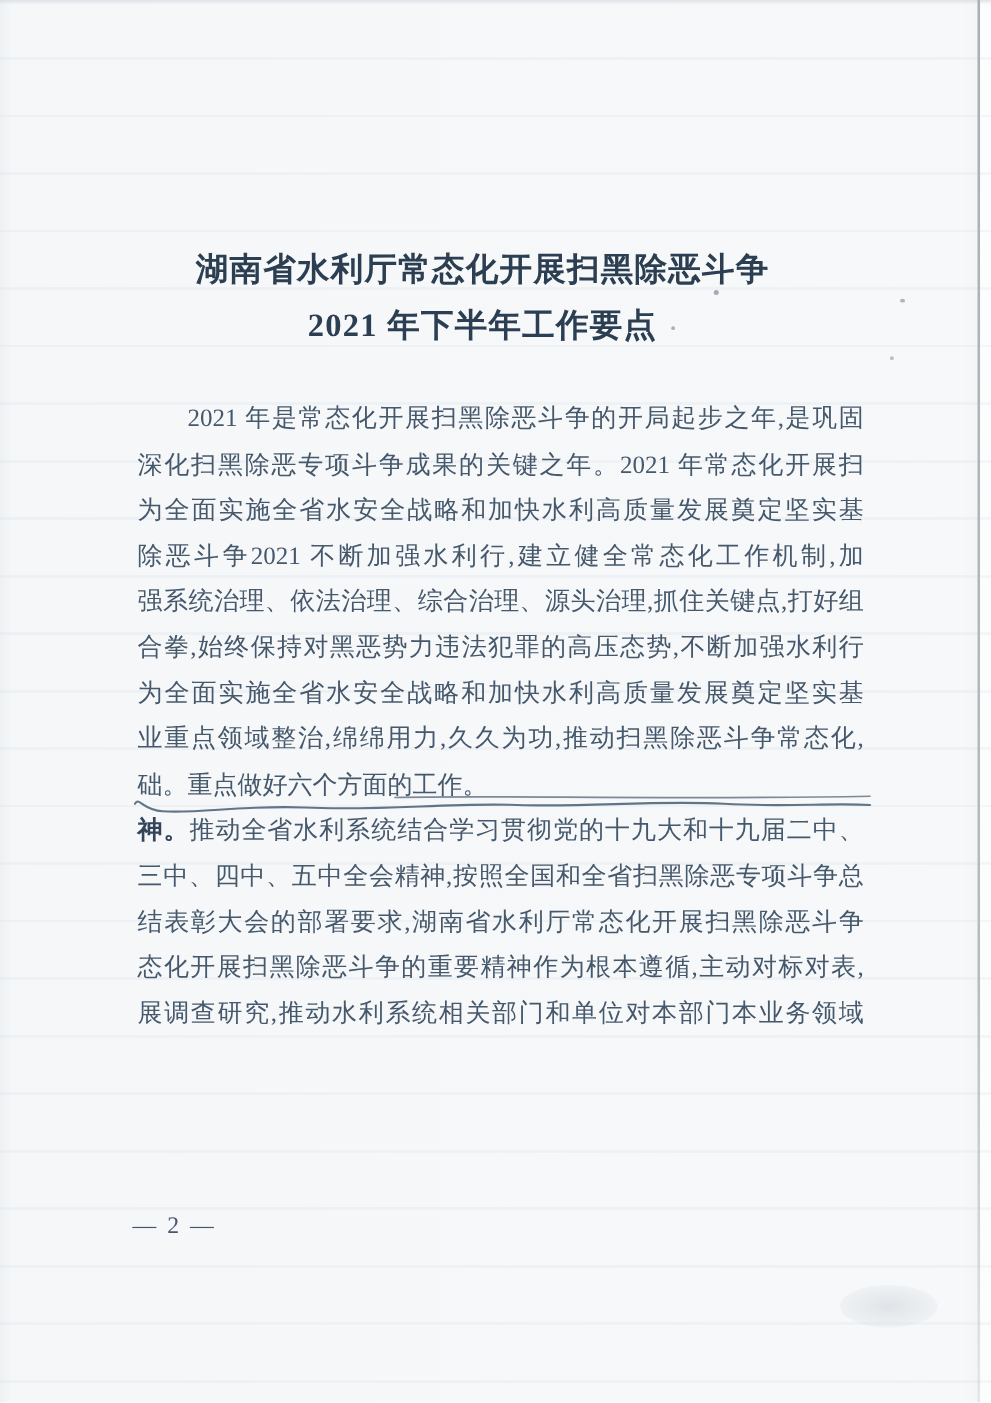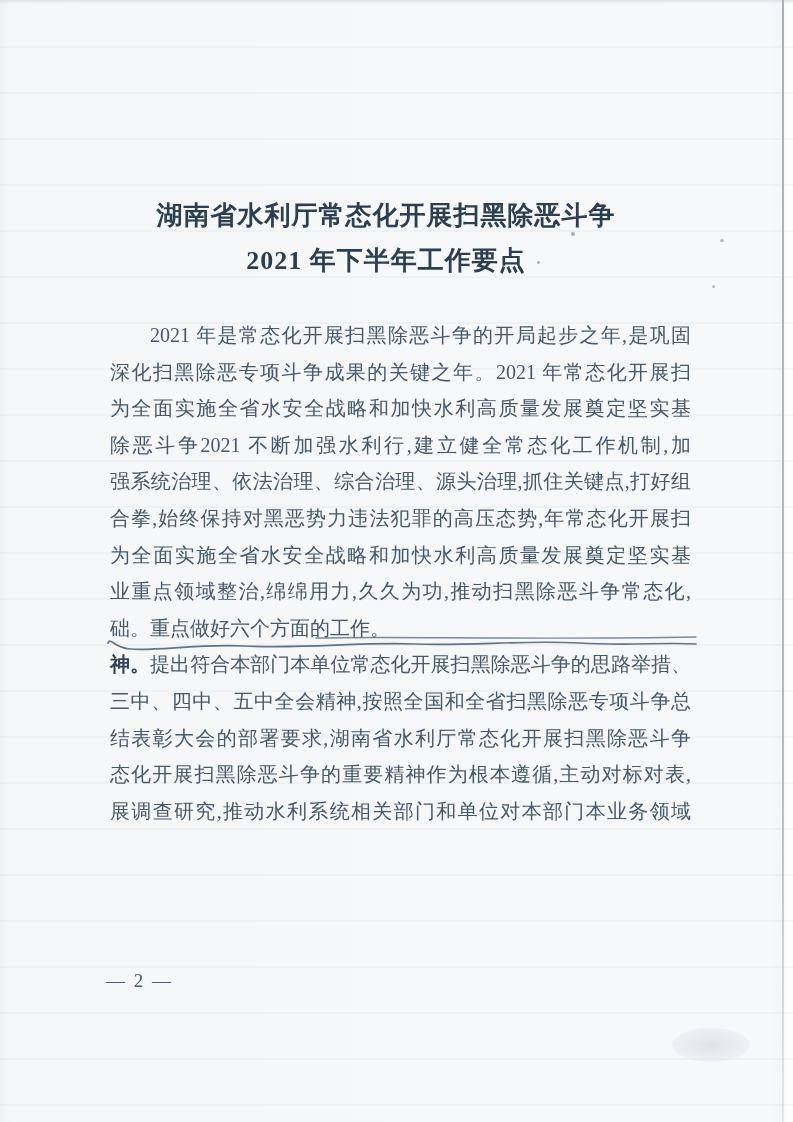--- a/index.html
+++ b/index.html
@@ -84,34 +84,34 @@
     <div>湖南省水利厅常态化开展扫黑除恶斗争</div>
     <div>2021 年下半年工作要点</div>
   </div>
 
   <div class="body-block">
     <div class="line indent">2021 年是常态化开展扫黑除恶斗争的开局起步之年,是巩固</div>
     <div class="line">深化扫黑除恶专项斗争成果的关键之年。2021 年常态化开展扫</div>
     <div class="line">为全面实施全省水安全战略和加快水利高质量发展奠定坚实基</div>
     <div class="line">除恶斗争2021 不断加强水利行,建立健全常态化工作机制,加</div>
     <div class="line">强系统治理、依法治理、综合治理、源头治理,抓住关键点,打好组</div>
-    <div class="line">合拳,始终保持对黑恶势力违法犯罪的高压态势,年常态化开展扫</div>
+    <div class="line">合拳,始终保持对黑恶势力违法犯罪的高压态势,不断加强水利行</div>
     <div class="line">为全面实施全省水安全战略和加快水利高质量发展奠定坚实基</div>
     <div class="line">业重点领域整治,绵绵用力,久久为功,推动扫黑除恶斗争常态化,</div>
     <div class="line endline">础。重点做好六个方面的工作。</div>
 
     <div class="line indent heading">
       <svg class="pen-underline-svg" viewBox="0 0 596 22" preserveAspectRatio="none">
         <path d="M4,9 C7,3 10,14 26,15 C55,17 90,10 140,12 C200,15 255,8 310,10 C365,12 420,6 475,9 C525,12 560,8 592,10" fill="none" stroke="#51667a" stroke-width="1.7" stroke-linecap="round" opacity="0.9"></path>
         <path d="M212,4 C290,2 430,6 592,3" fill="none" stroke="#51667a" stroke-width="1.3" stroke-linecap="round" opacity="0.75"></path>
       </svg>
     </div>
 
     <div class="line">
-      <span class="bold-seg">神。</span><span>提出符合本部门本单位常态化开展扫黑除恶斗争的思路举措、</span>
+      <span class="bold-seg">神。</span><span>推动全省水利系统结合学习贯彻党的十九大和十九届二中、</span>
     </div>
     <div class="line">三中、四中、五中全会精神,按照全国和全省扫黑除恶专项斗争总</div>
     <div class="line">结表彰大会的部署要求,湖南省水利厅常态化开展扫黑除恶斗争</div>
     <div class="line">态化开展扫黑除恶斗争的重要精神作为根本遵循,主动对标对表,</div>
     <div class="line">展调查研究,推动水利系统相关部门和单位对本部门本业务领域</div>
   </div>
 
   <div class="footer-pagenum">— 2 —</div>
 
   <div class="speck s1"></div>

